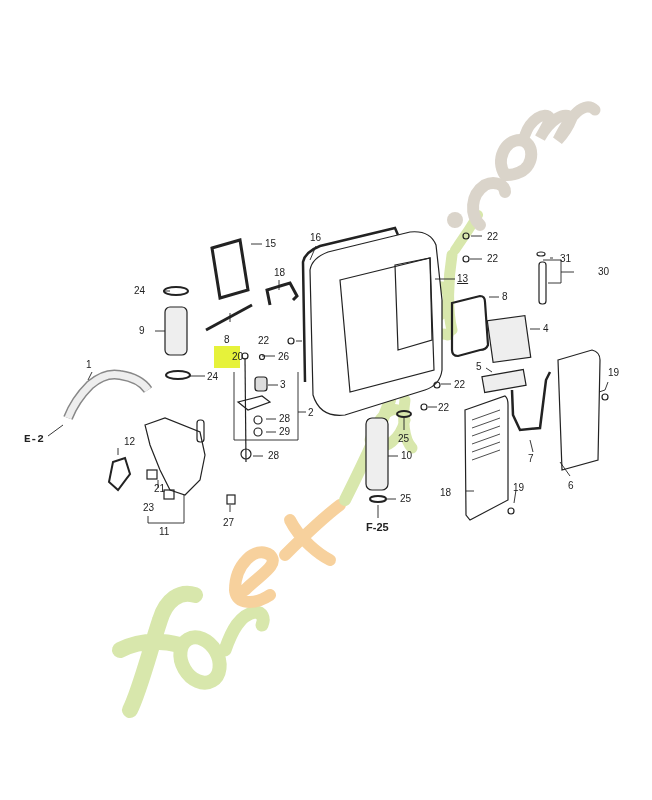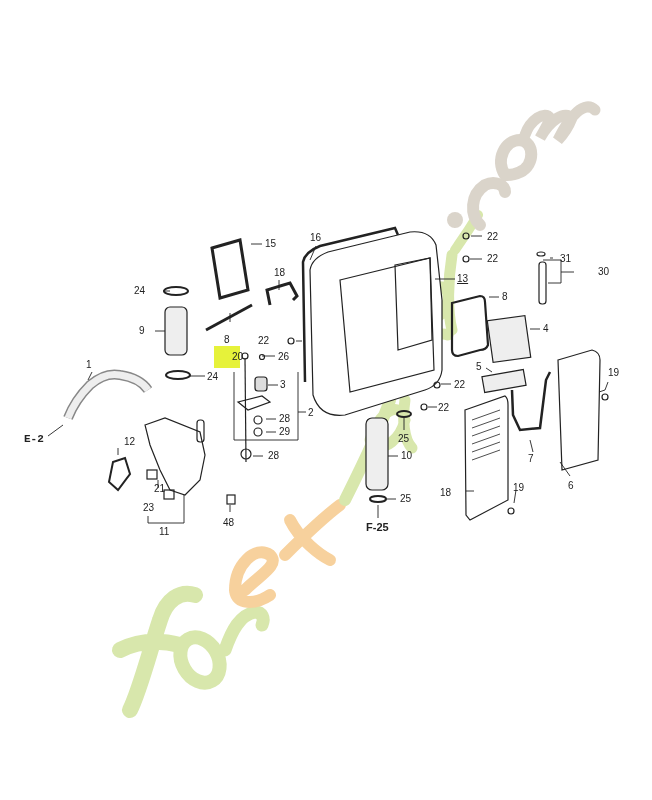--- a/index.html
+++ b/index.html
@@ -176,21 +176,21 @@
   <span class="lbl" style="left:487px;top:254px;">22</span>
   <span class="lbl" style="left:258px;top:336px;">22</span>
   <span class="lbl" style="left:454px;top:380px;">22</span>
   <span class="lbl" style="left:438px;top:403px;">22</span>
   <span class="lbl" style="left:143px;top:503px;">23</span>
   <span class="lbl" style="left:134px;top:286px;">24</span>
   <span class="lbl" style="left:207px;top:372px;">24</span>
   <span class="lbl" style="left:398px;top:434px;">25</span>
   <span class="lbl" style="left:400px;top:494px;">25</span>
   <span class="lbl" style="left:278px;top:352px;">26</span>
-  <span class="lbl" style="left:223px;top:518px;">48</span>
+  <span class="lbl" style="left:223px;top:518px;">27</span>
   <span class="lbl" style="left:279px;top:414px;">28</span>
   <span class="lbl" style="left:268px;top:451px;">28</span>
   <span class="lbl" style="left:279px;top:427px;">29</span>
   <span class="lbl" style="left:598px;top:267px;">30</span>
   <span class="lbl" style="left:560px;top:254px;">31</span>
 
   <span class="lbl bold" style="left:24px;top:434px;font-family:Liberation Mono, monospace;">E-2</span>
   <span class="lbl bold" style="left:366px;top:522px;text-align:right;">F-25</span>
 </div>
 

